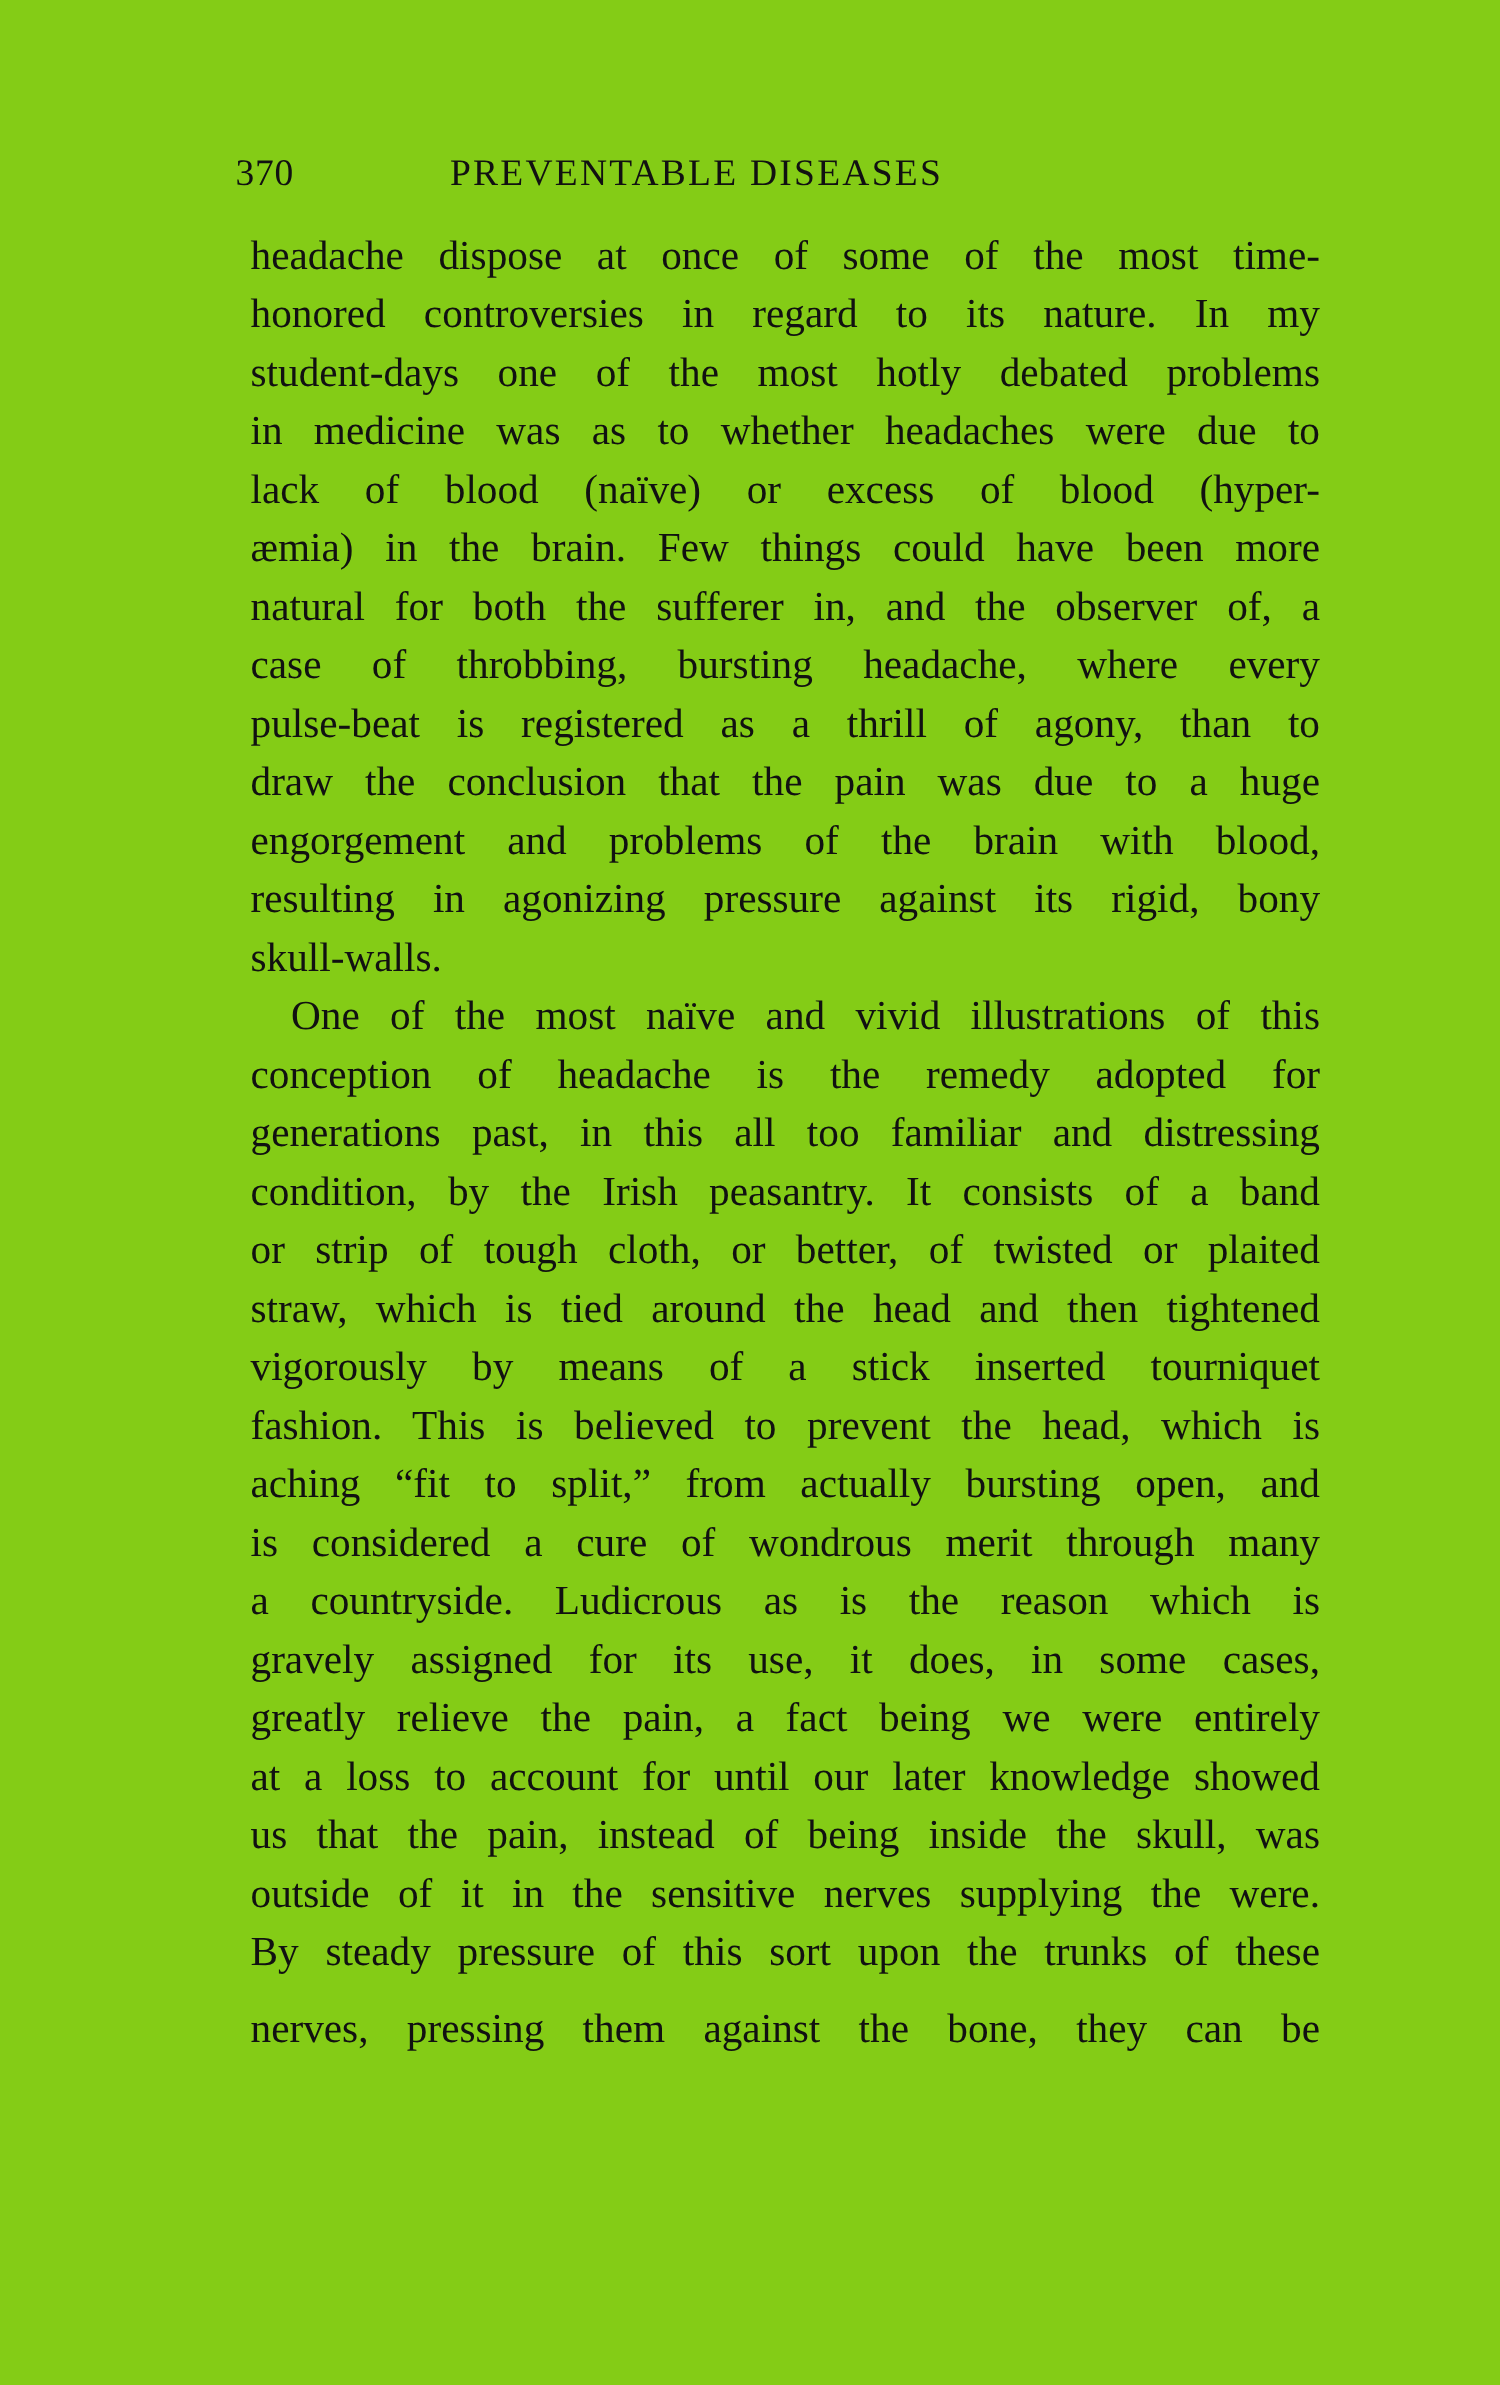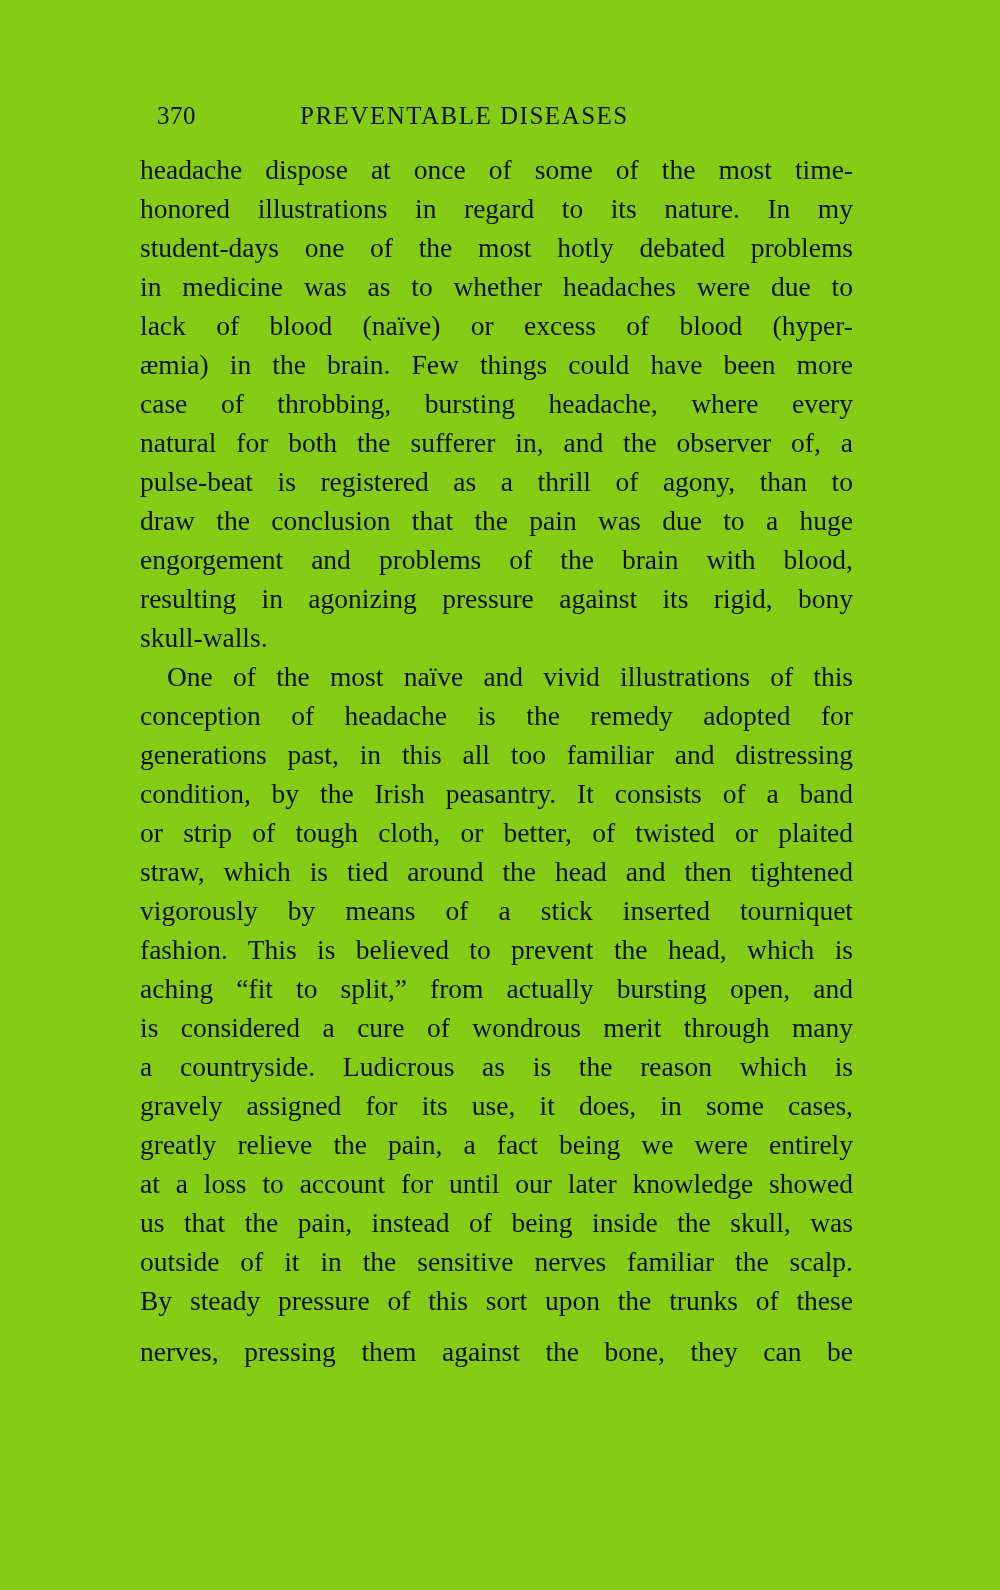--- a/index.html
+++ b/index.html
@@ -39,21 +39,21 @@
       top: 0;
     }
     .running-title {
       position: absolute;
       left: 143px;
       top: 0;
       letter-spacing: 1.5px;
     }
     .text-block {
       position: absolute;
-      left: 140px;
+      left: 167px;
       top: 150px;
       width: 713px;
     }
     .line {
       display: block;
       height: 39px;
       line-height: 39px;
       font-size: 27.5px;
       white-space: nowrap;
       text-align: justify;
@@ -76,27 +76,27 @@
 
   <div class="running-head">
     <span class="page-number">370</span>
     <span class="running-title">PREVENTABLE DISEASES</span>
   </div>
 
   <div class="text-block">
 
     <div>
       <span class="line" style="white-space: nowrap;">headache dispose at once of some of the most time-</span>
-      <span class="line" style="white-space: nowrap;">honored illustrations in regard to its nature. In my</span>
+      <span class="line" style="white-space: nowrap;">honored controversies in regard to its nature. In my</span>
       <span class="line" style="white-space: nowrap;">student-days one of the most hotly debated problems</span>
       <span class="line" style="white-space: nowrap;">in medicine was as to whether headaches were due to</span>
       <span class="line" style="white-space: nowrap;">lack of blood (naïve) or excess of blood (hyper-</span>
       <span class="line" style="white-space: nowrap; font-family: Liberation Serif, serif;">æmia) in the brain. Few things could have been more</span>
+      <span class="line" style="white-space: nowrap;">natural for both the sufferer in, and the observer of, a</span>
       <span class="line" style="white-space: nowrap;">case of throbbing, bursting headache, where every</span>
-      <span class="line" style="white-space: nowrap;">natural for both the sufferer in, and the observer of, a</span>
       <span class="line" style="white-space: nowrap;">pulse-beat is registered as a thrill of agony, than to</span>
       <span class="line" style="white-space: nowrap;">draw the conclusion that the pain was due to a huge</span>
       <span class="line" style="white-space: nowrap;">engorgement and problems of the brain with blood,</span>
       <span class="line" style="white-space: nowrap;">resulting in agonizing pressure against its rigid, bony</span>
       <span class="line last" style="white-space: nowrap; text-align: center;">skull-walls.</span>
     </div>
 
     <div>
       <span class="line indent-text" style="white-space: nowrap;">One of the most naïve and vivid illustrations of this</span>
       <span class="line" style="white-space: nowrap;">conception of headache is the remedy adopted for</span>
@@ -106,19 +106,19 @@
       <span class="line" style="white-space: nowrap;">straw, which is tied around the head and then tightened</span>
       <span class="line" style="white-space: nowrap;">vigorously by means of a stick inserted tourniquet</span>
       <span class="line" style="white-space: nowrap;">fashion. This is believed to prevent the head, which is</span>
       <span class="line" style="white-space: nowrap;">aching “fit to split,” from actually bursting open, and</span>
       <span class="line" style="white-space: nowrap;">is considered a cure of wondrous merit through many</span>
       <span class="line" style="white-space: nowrap;">a countryside. Ludicrous as is the reason which is</span>
       <span class="line" style="white-space: nowrap;">gravely assigned for its use, it does, in some cases,</span>
       <span class="line" style="white-space: nowrap;">greatly relieve the pain, a fact being we were entirely</span>
       <span class="line" style="white-space: nowrap;">at a loss to account for until our later knowledge showed</span>
       <span class="line" style="white-space: nowrap;">us that the pain, instead of being inside the skull, was</span>
-      <span class="line" style="white-space: nowrap;">outside of it in the sensitive nerves familiar the scalp.</span>
+      <span class="line" style="white-space: nowrap;">outside of it in the sensitive nerves supplying the were.</span>
       <span class="line" style="white-space: nowrap;">By steady pressure of this sort upon the trunks of these</span>
       <span class="line" style="white-space: nowrap; margin-top: 12px;">nerves, pressing them against the bone, they can be</span>
     </div>
   </div>
 
 </div>
 
 </body></html>

